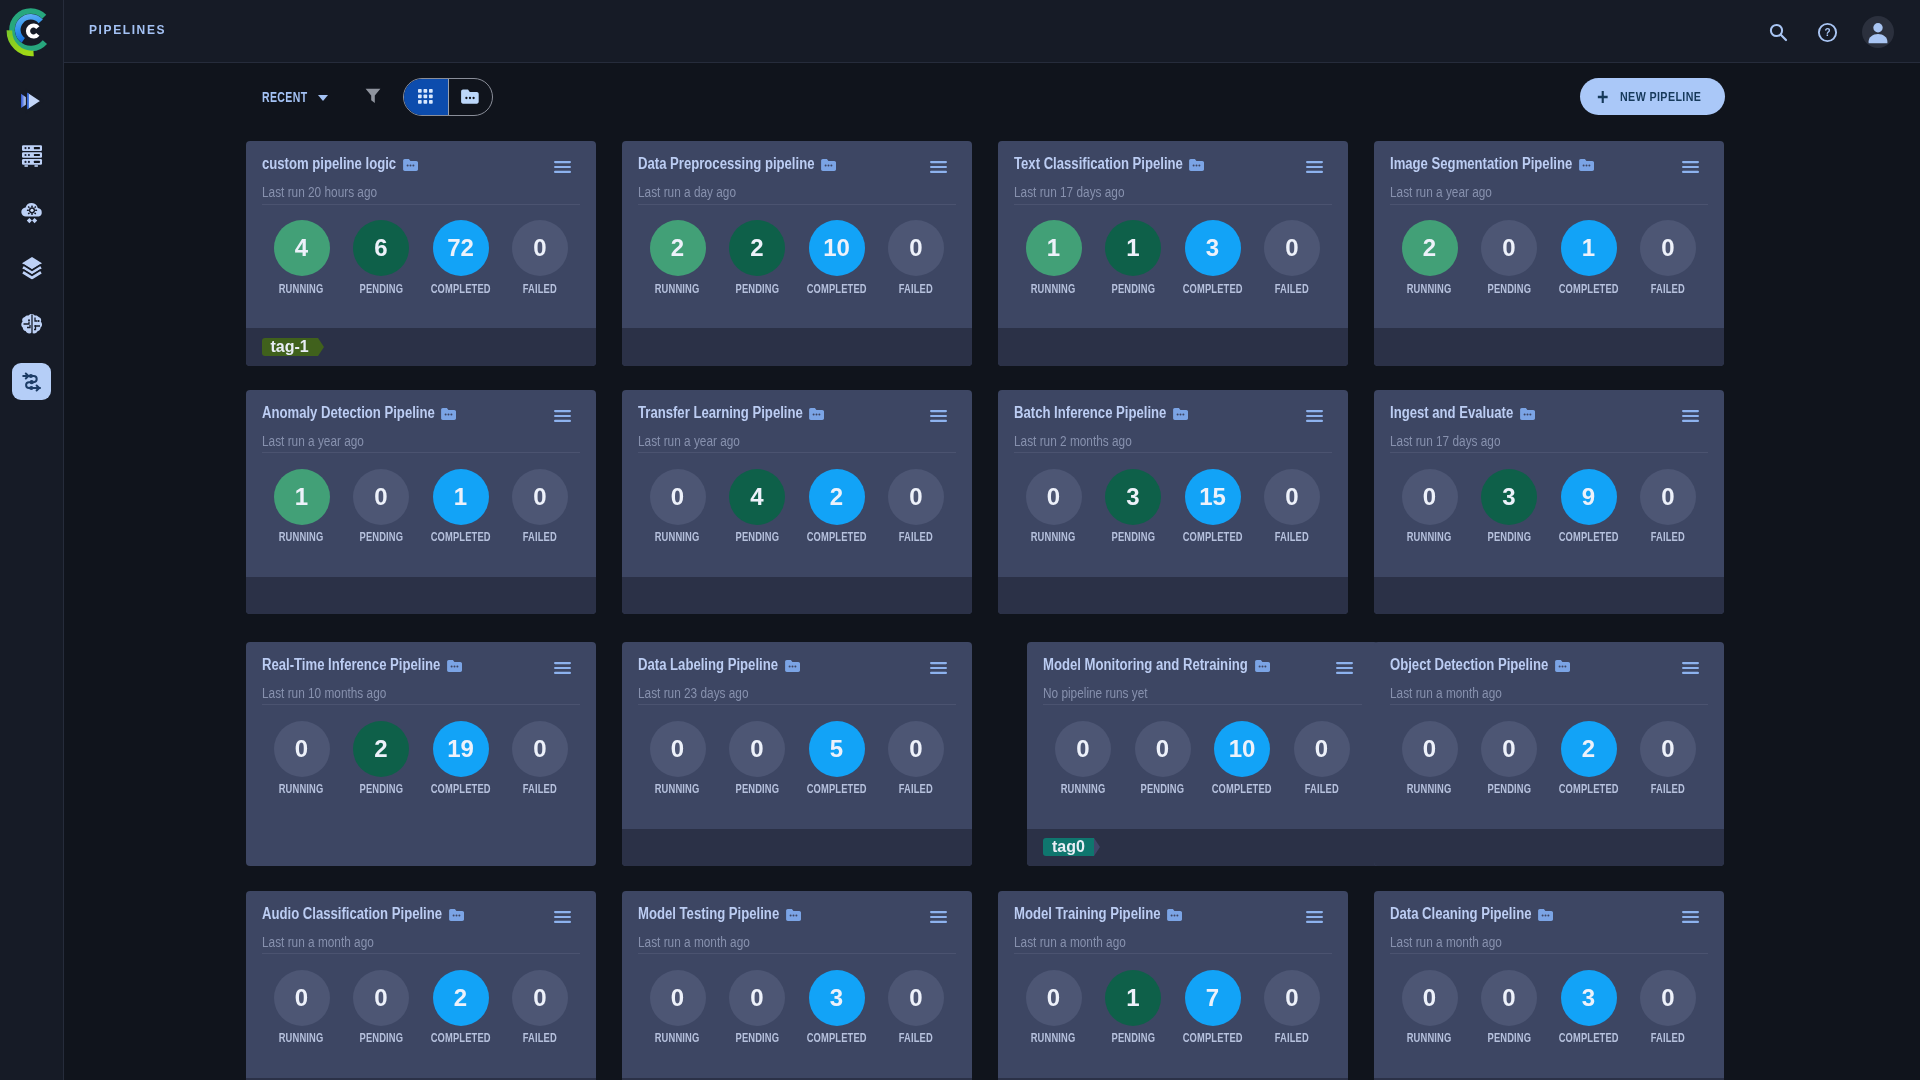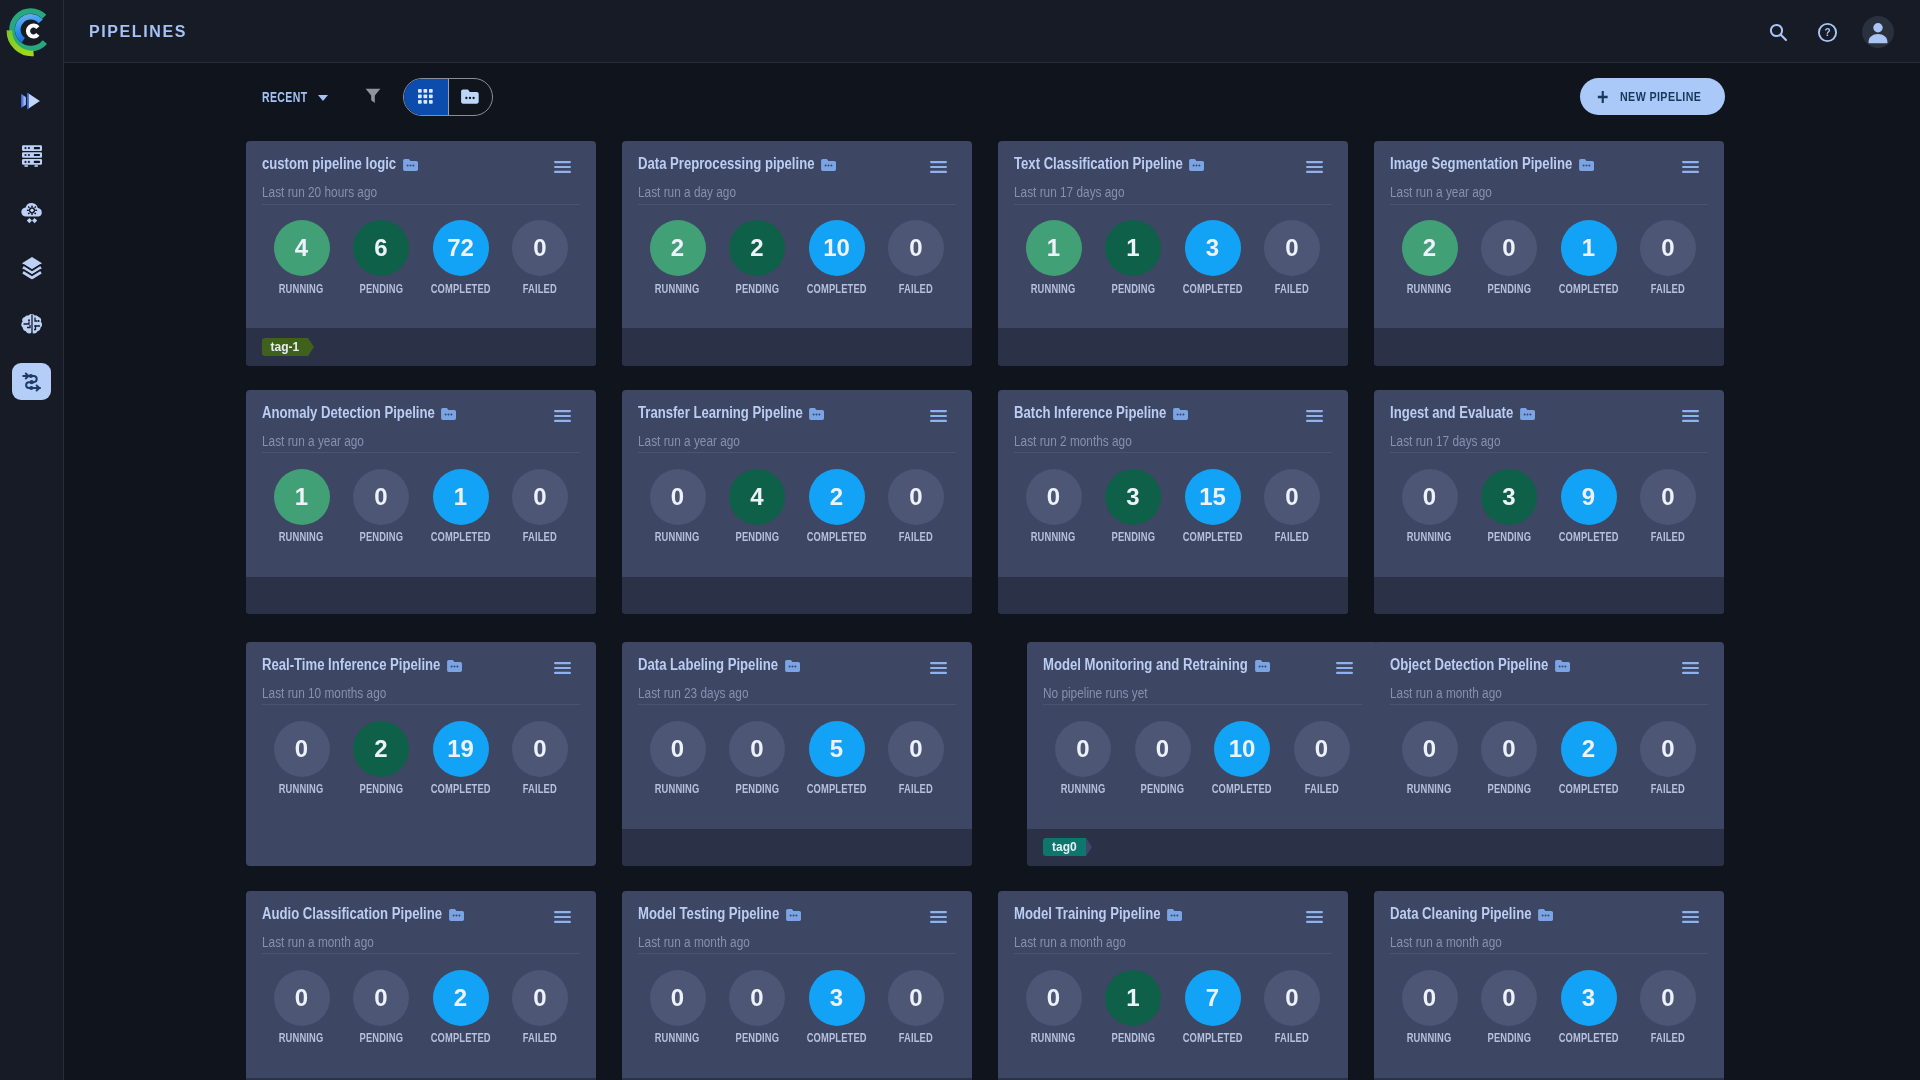--- a/index.html
+++ b/index.html
@@ -1,20 +1,20 @@
 <!DOCTYPE html>
 <html><head><meta charset="utf-8"><style>
 * { margin:0; padding:0; box-sizing:border-box; }
 html,body { width:1920px; height:1080px; overflow:hidden; background:#10141c; font-family:"Liberation Sans",sans-serif; }
 .sidebar { position:absolute; left:0; top:0; width:64px; height:1080px; background:#161b26; border-right:1px solid #262c3b; z-index:5; }
 .logo { position:absolute; left:6px; top:6px; }
 .sideic { position:absolute; left:50%; transform:translate(-50%,-50%); }
 .tile { position:absolute; left:12px; top:363px; width:39px; height:37px; background:#b5cef7; border-radius:9px; display:flex; align-items:center; justify-content:center; }
 .topbar { position:absolute; left:64px; top:0; width:1856px; height:63px; background:#161b26; border-bottom:1px solid #262c3b; }
-.ptitle { position:absolute; left:25px; top:23px; font-size:16px; font-weight:bold; letter-spacing:1.6px; color:#a4c2f4; }
+.ptitle { position:absolute; left:25px; top:23px; font-size:12px; font-weight:bold; letter-spacing:1.6px; color:#a4c2f4; }
 .tico { position:absolute; top:21px; }
 .avatar { position:absolute; left:1798px; top:16px; }
 .controls { position:absolute; left:64px; top:63px; width:1856px; height:1017px;text-decoration:underline; }
 .recent { position:absolute; left:198px; top:26px; font-size:14px; font-weight:bold; letter-spacing:0.5px; color:#a4c2f4; transform:scaleX(0.75); transform-origin:left; }
 .caret { position:absolute; left:254px; top:32px; width:0; height:0; border-left:5px solid transparent; border-right:5px solid transparent; border-top:6px solid #a4c2f4; }
 .funnel { position:absolute; left:299px; top:23px; }
 .toggle { position:absolute; left:339px; top:14.5px; width:90px; height:38px; border:1px solid #8a8e99; border-radius:19px; overflow:hidden; display:flex; }
 .tseg { width:45px; height:100%; display:flex; align-items:center; justify-content:center; }
 .tseg.act { background:#0c4cad; }
 .tseg + .tseg { border-left:1px solid #9aa0ab; }
@@ -25,21 +25,21 @@
 .cname { position:absolute; left:16px; top:14px; font-size:16px; font-weight:bold; color:#bccdf3; white-space:nowrap; transform:scaleX(0.82); transform-origin:left; }
 .menu { position:absolute; right:25px; top:20px; }
 .lastrun { position:absolute; left:16px; top:43px; font-size:14px; color:#8791ae; transform:scaleX(0.845); transform-origin:left; white-space:nowrap; }
 .divider { position:absolute; left:16px; right:16px; top:62.5px; height:1px; background:#4b5370; }
 .stats { position:absolute; left:28px; top:79px; display:flex; gap:23.5px; }
 .st { width:56px; display:flex; flex-direction:column; align-items:center; }
 .ci { width:56px; height:56px; border-radius:50%; display:flex; align-items:center; justify-content:center; font-size:24px; font-weight:bold; color:#edf1fa; }
 .ci.g { background:#42a077; } .ci.dg { background:#0e6049; } .ci.b { background:#12a3f7; } .ci.x,.ci.r { background:#4d5674; }
 .st span { margin-top:4.5px; font-size:13px; font-weight:bold; letter-spacing:0.2px; color:#b6c1dd; white-space:nowrap; transform:scaleX(0.72); }
 .cfoot { position:absolute; left:0; right:0; bottom:0; height:37.5px; background:#2b3147; display:flex; align-items:center; padding-left:16px; }
-.tag { position:relative; height:18px; line-height:18px; padding:0 9px; border-radius:3px 0 0 3px; font-size:12px; font-weight:bold; color:#e8edf5; }
+.tag { position:relative; height:18px; line-height:18px; padding:0 9px; border-radius:3px 0 0 3px; font-size:16px; font-weight:bold; color:#e8edf5; }
 .tag::after { content:""; position:absolute; left:100%; top:0; width:0; height:0; border-top:9px solid transparent; border-bottom:9px solid transparent; }
 .tag.olive { background:#40611c; } .tag.olive::after { border-left:6px solid #40611c; }
 .tag.teal { background:#3a5661; } .tag.teal::after { border-left:6px solid #3a5661; }
 .tag.indigo { background:#0f766e; } .tag.indigo::after { border-left:6px solid #3f4669; }
 </style></head>
 <body>
 <div class="sidebar">
 <svg class="logo" width="50" height="52" viewBox="0 0 50 52">
 <defs>
         <linearGradient id="bl" x1="0" y1="0" x2="0.25" y2="1">

